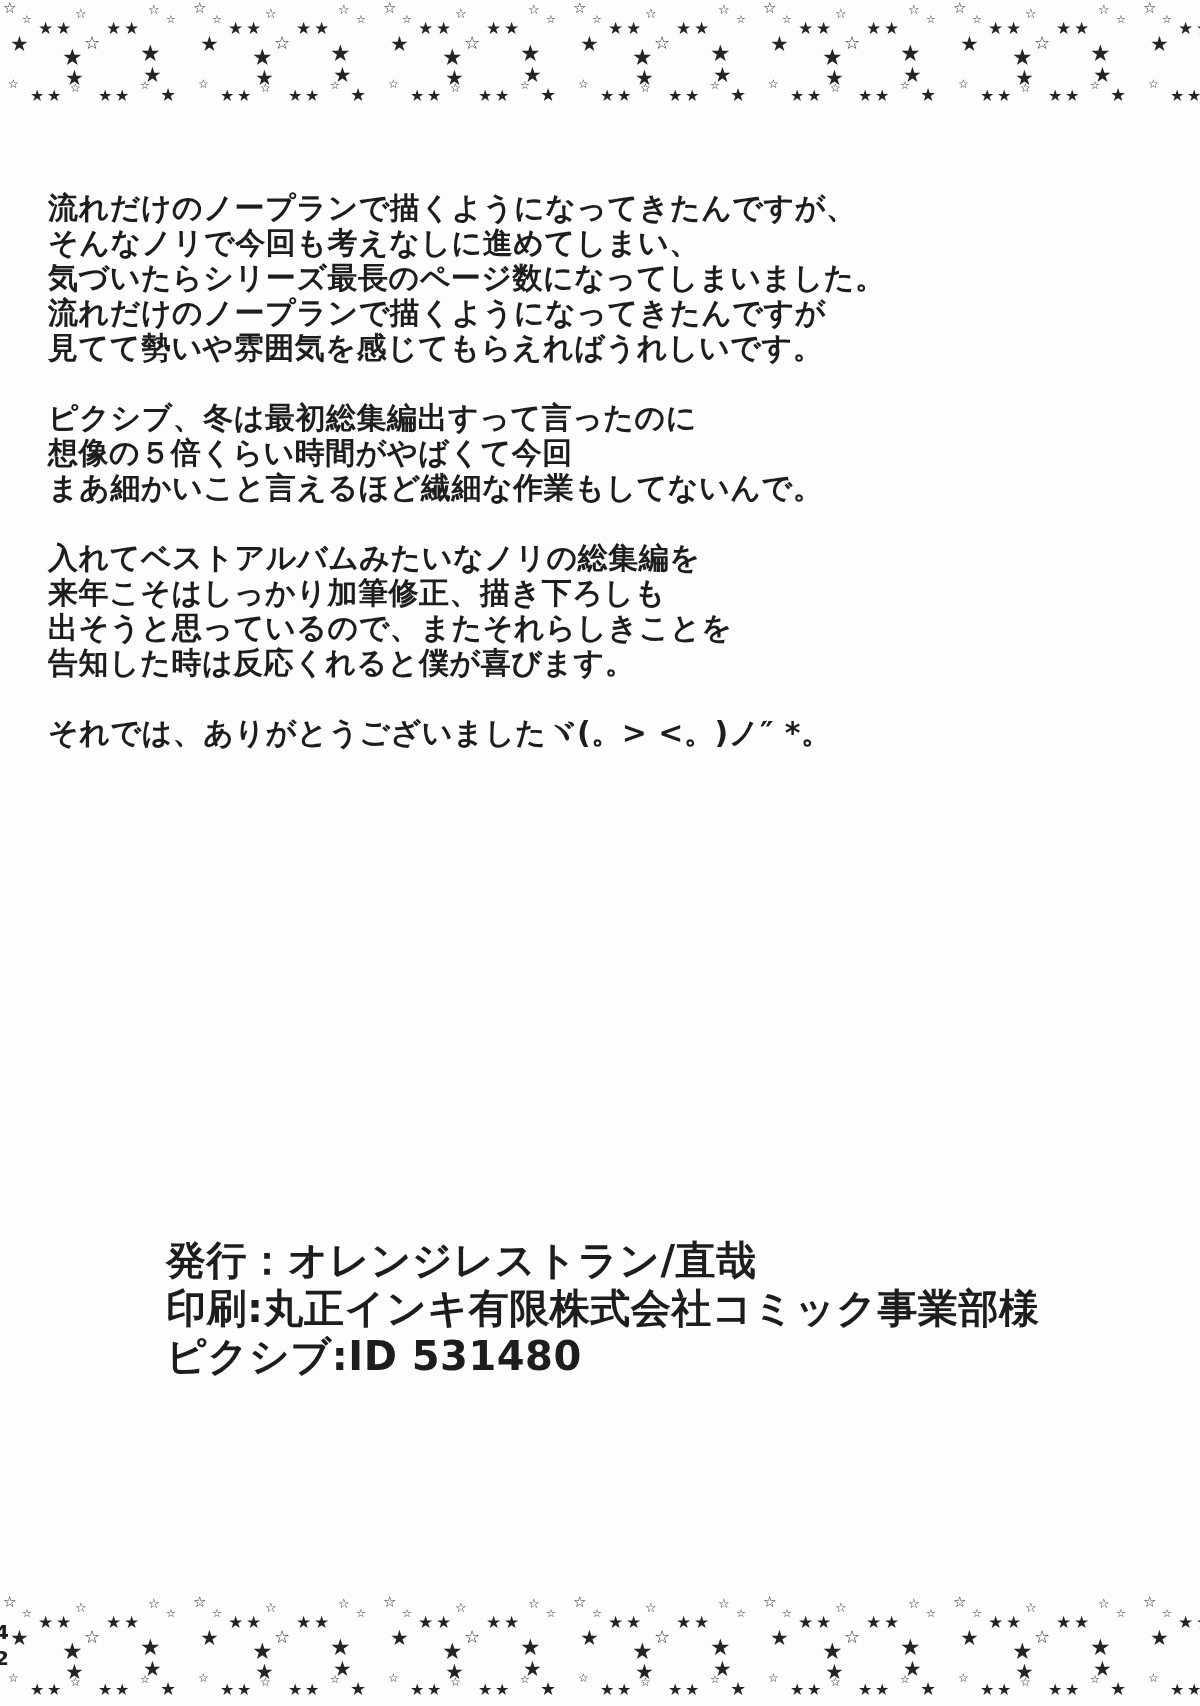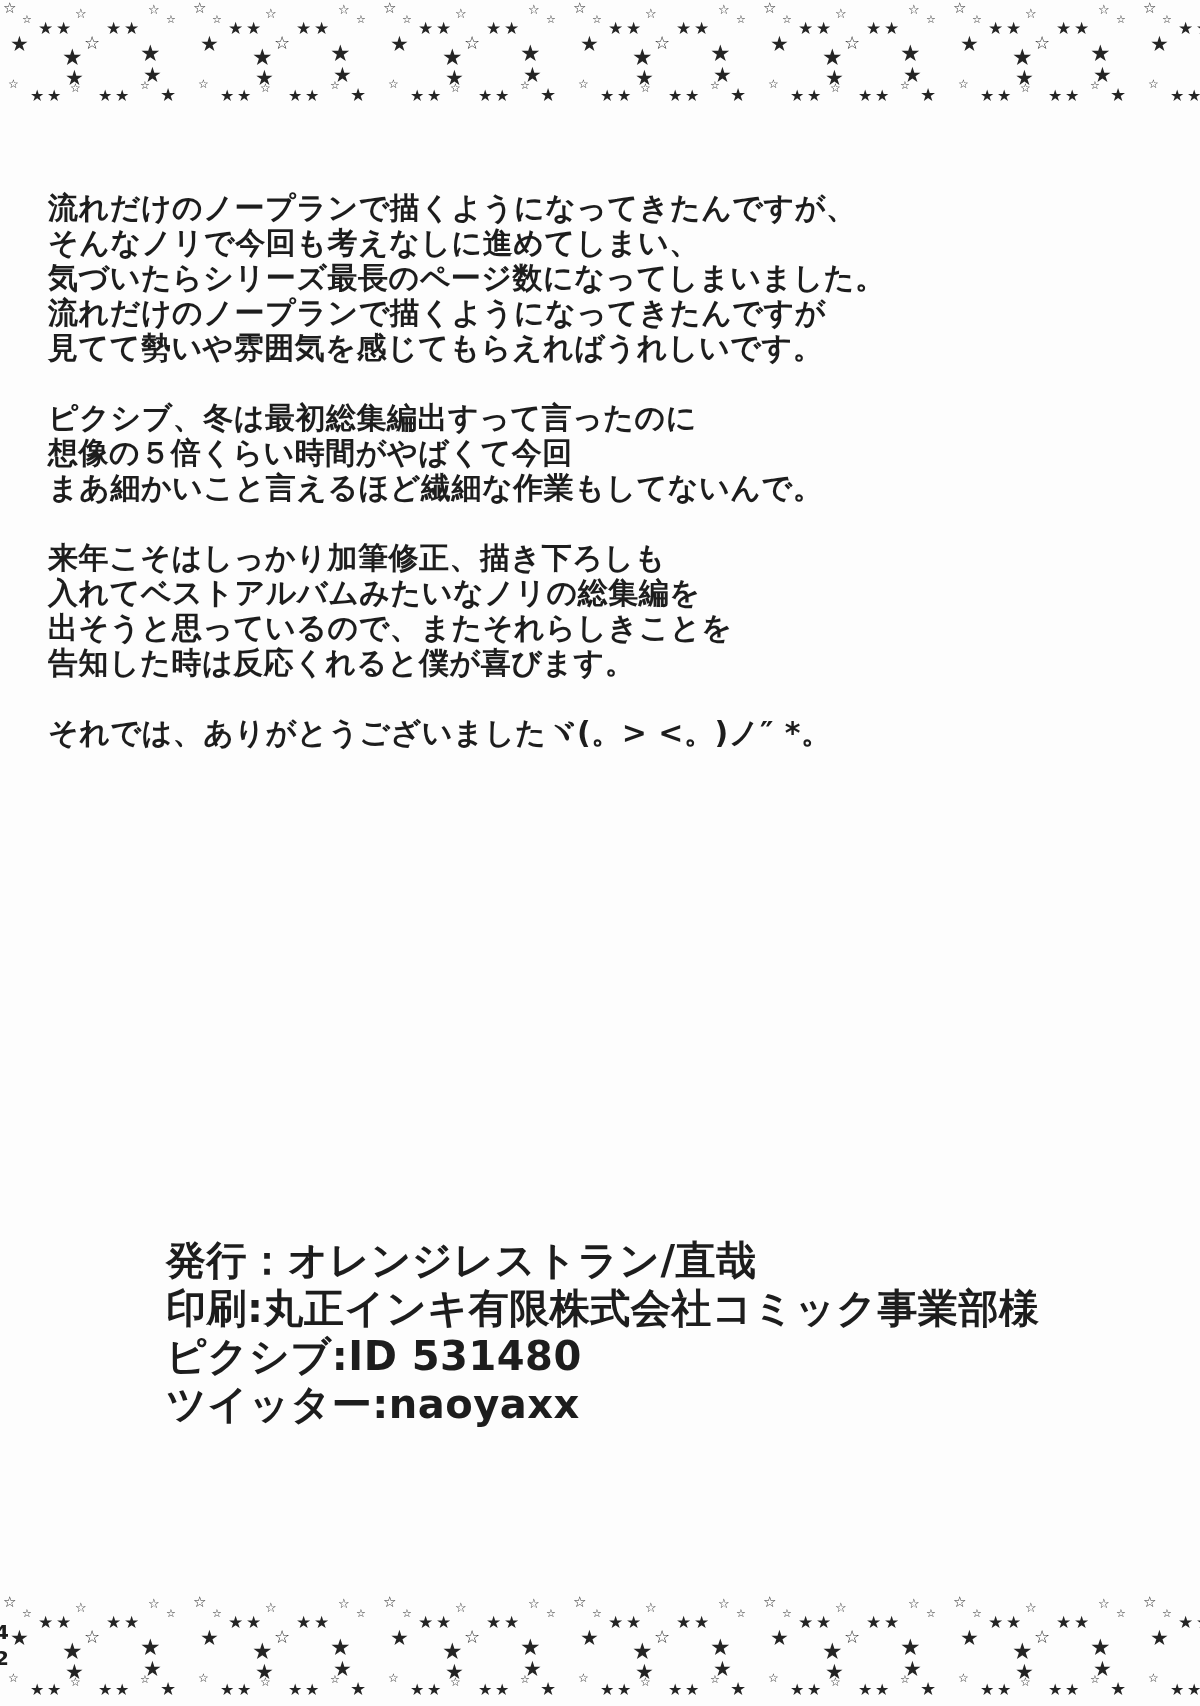--- a/index.html
+++ b/index.html
@@ -205,37 +205,36 @@
           <div class="text-line">気づいたらシリーズ最長のページ数になってしまいました。</div>
           <div class="text-line">流れだけのノープランで描くようになってきたんですが</div>
           <div class="text-line">見てて勢いや雰囲気を感じてもらえればうれしいです。</div>
         </div>
         <div class="paragraph">
           <div class="text-line">ピクシブ、冬は最初総集編出すって言ったのに</div>
           <div class="text-line">想像の５倍くらい時間がやばくて今回</div>
           <div class="text-line">まあ細かいこと言えるほど繊細な作業もしてないんで。</div>
         </div>
         <div class="paragraph">
+          <div class="text-line">入れてベストアルバムみたいなノリの総集編を</div>
           <div class="text-line">来年こそはしっかり加筆修正、描き下ろしも</div>
-          <div class="text-line">入れてベストアルバムみたいなノリの総集編を</div>
           <div class="text-line">出そうと思っているので、またそれらしきことを</div>
           <div class="text-line">告知した時は反応くれると僕が喜びます。</div>
         </div>
         <div class="paragraph">
           <div class="text-line">それでは、ありがとうございましたヾ(。&gt; &lt;。)ノ″ *。</div>
         </div>
       </div>
   </div>
 
   <div class="colophon">
     <div>
         <div class="colophon-line">発行：オレンジレストラン/直哉</div>
         <div class="colophon-line">印刷:丸正インキ有限株式会社コミック事業部様</div>
         <div class="colophon-line">ピクシブ:ID 531480</div>
-        <div class="colophon-line">ツイッター:naoyaxx</div>
       </div>
   </div>
 
   <div class="page-num">42</div>
 
   <div class="band band-bottom">
       <span class="star outline" style="left: 3px; top: 1px; font-size: 15px; color: rgb(36, 36, 36);">☆</span>
       <span class="star outline" style="left: 22px; top: 14px; font-size: 11px; color: rgb(36, 36, 36);">☆</span>
       <span class="star" style="left: 38px; top: 20px; font-size: 17px; color: rgb(36, 36, 36);">★</span>
       <span class="star" style="left: 56px; top: 20px; font-size: 17px; color: rgb(36, 36, 36);">★</span>

